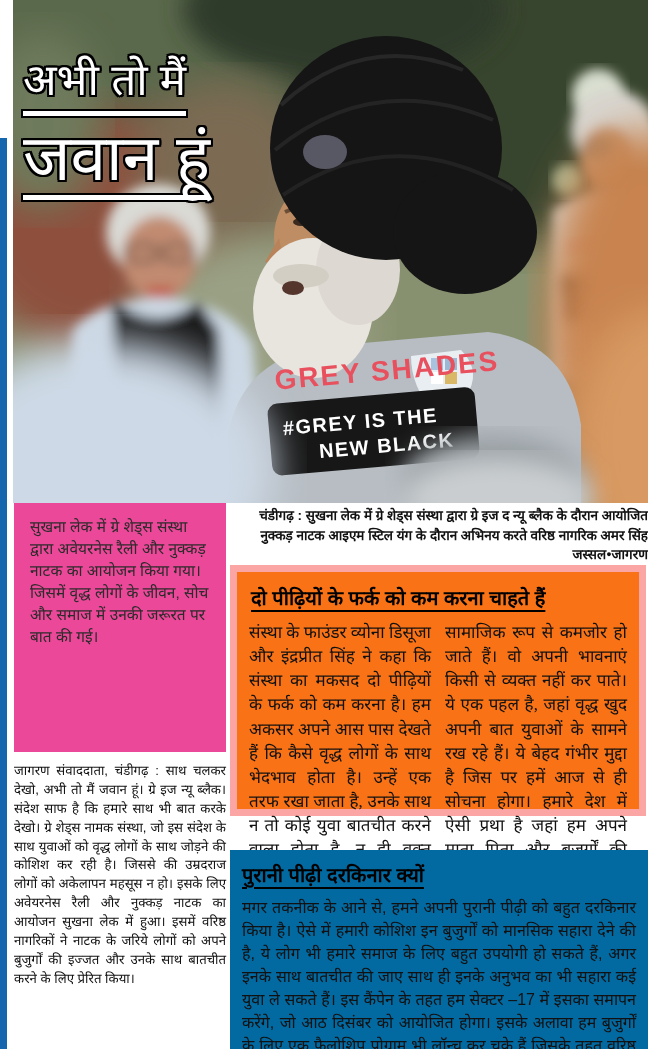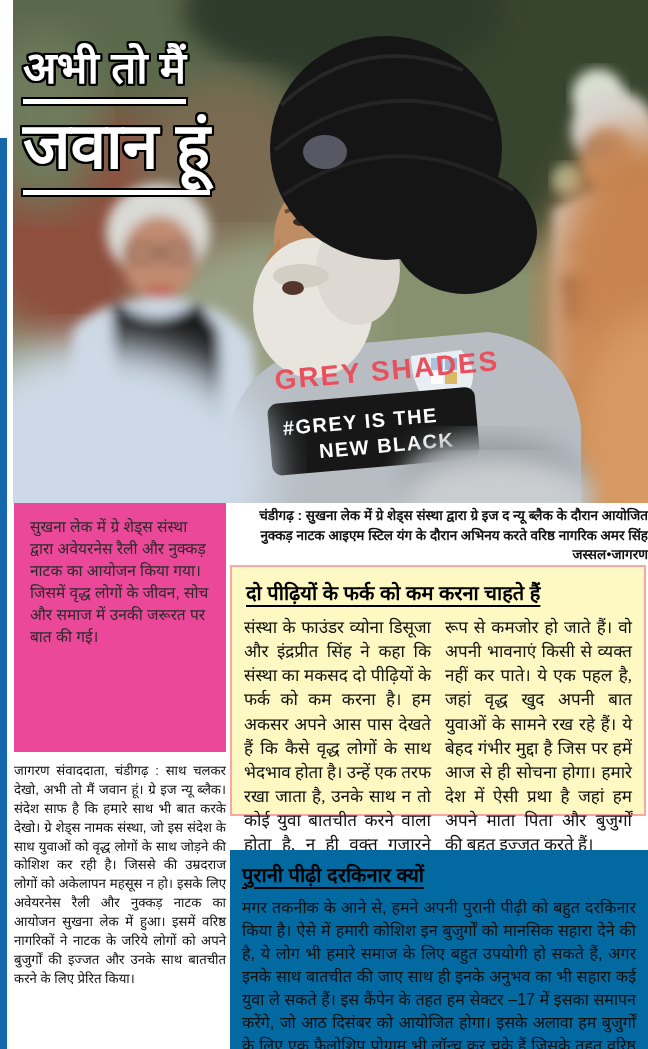--- a/index.html
+++ b/index.html
@@ -7,43 +7,43 @@
   body { font-family:"Liberation Sans","DejaVu Sans",sans-serif; }
   .page { position:relative; width:648px; height:1049px; background:#fff; overflow:hidden; }
 
   
   .accent-bar { position:absolute; left:0; top:138px; width:7px; height:911px; background:#1566ac; }
 
   
   .photo { position:absolute; left:13px; top:0; width:635px; height:503px; overflow:hidden; background:#8a9478; }
   .photo svg { display:block; }
 
-  .headline { position:absolute; left:10px; top:46px; color:#fff; font-weight:bold; line-height:1;
+  .headline { position:absolute; left:10px; top:58px; color:#fff; font-weight:normal; line-height:1;
     filter: drop-shadow(2px 0 0 #000) drop-shadow(-2px 0 0 #000) drop-shadow(0 2px 0 #000) drop-shadow(0 -2px 0 #000); }
   .headline .hl1 { display:inline-block; font-size:44px; padding-bottom:9px; border-bottom:5px solid #fff; }
-  .headline .hl2 { display:inline-block; font-size:64px; padding-bottom:12px; border-bottom:5px solid #fff; margin-top:10px; }
+  .headline .hl2 { display:inline-block; font-size:64px; padding-bottom:5px; border-bottom:5px solid #fff; margin-top:10px; }
 
   
   .caption { position:absolute; left:230px; top:506px; width:418px; font-size:13.5px; font-weight:bold;
     line-height:1.45; color:#111; text-align:right; }
   .caption .credit-dot { font-size:9px; vertical-align:2px; }
 
   
   .side-box { position:absolute; left:14px; top:503px; width:212px; height:249px; background:#ec4899;
     padding:13px 12px 10px 16px; }
   .side-box p { font-size:15.5px; line-height:1.42; color:#2b2b2b; }
 
   
   .left-article { position:absolute; left:14px; top:762px; width:212px; height:283px; }
   .left-article p { font-size:13.2px; line-height:1.43; color:#111; text-align:justify; }
   .left-article .lead { font-weight:normal; }
 
   
-  .main-box { position:absolute; left:230px; top:565px; width:416px; height:251px; background:#fef9c3;
-    border:2px solid #fca5a5; padding:10px 12px 8px 12px; }
+  .main-box { position:absolute; left:230px; top:565px; width:416px; height:251px; background:#f97316;
+    border:7px solid #fca5a5; padding:10px 12px 8px 12px; }
   .main-box h2 { font-size:20px; font-weight:bold; color:#000; text-decoration:underline;
     text-decoration-thickness:2px; text-underline-offset:5px; margin:2px 0 10px 2px; }
   .main-box .cols { column-count:2; column-gap:14px; }
   .main-box .cols p { font-size:17px; line-height:1.42; color:#111; text-align:justify;font-family:Liberation Serif, serif; }
 
   
   .beige-box { position:absolute; left:230px; top:822px; width:418px; height:223px; background:#0369a1;
     padding:9px 12px 8px 12px;margin-top:28px; }
   .beige-box h2 { font-size:20px; font-weight:bold; color:#000; text-decoration:underline;
     text-decoration-thickness:2px; text-underline-offset:5px; margin:2px 0 8px 0; }

